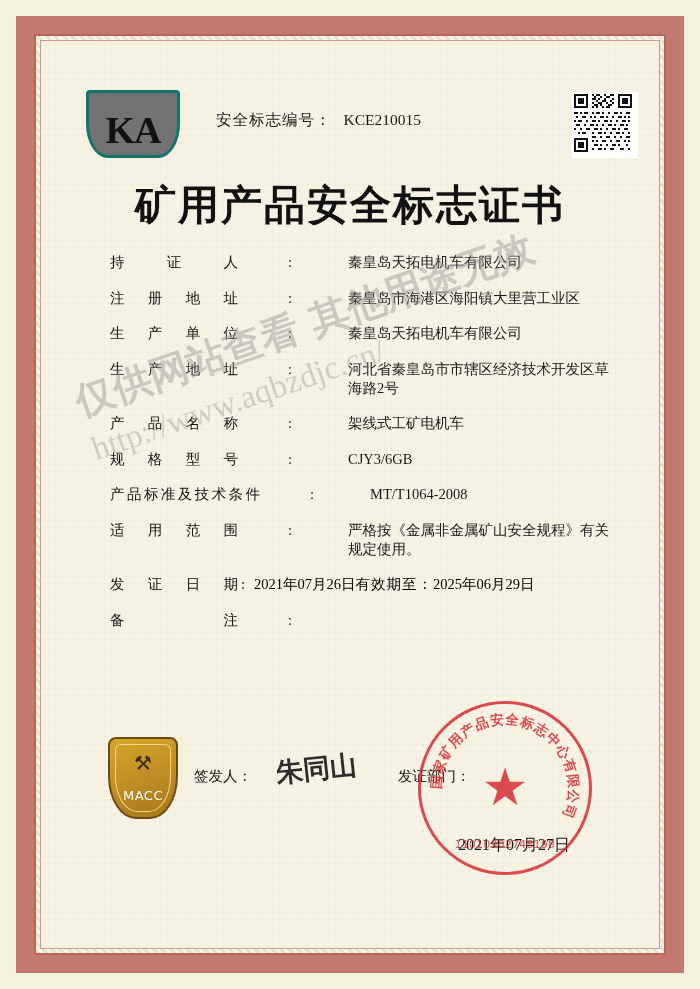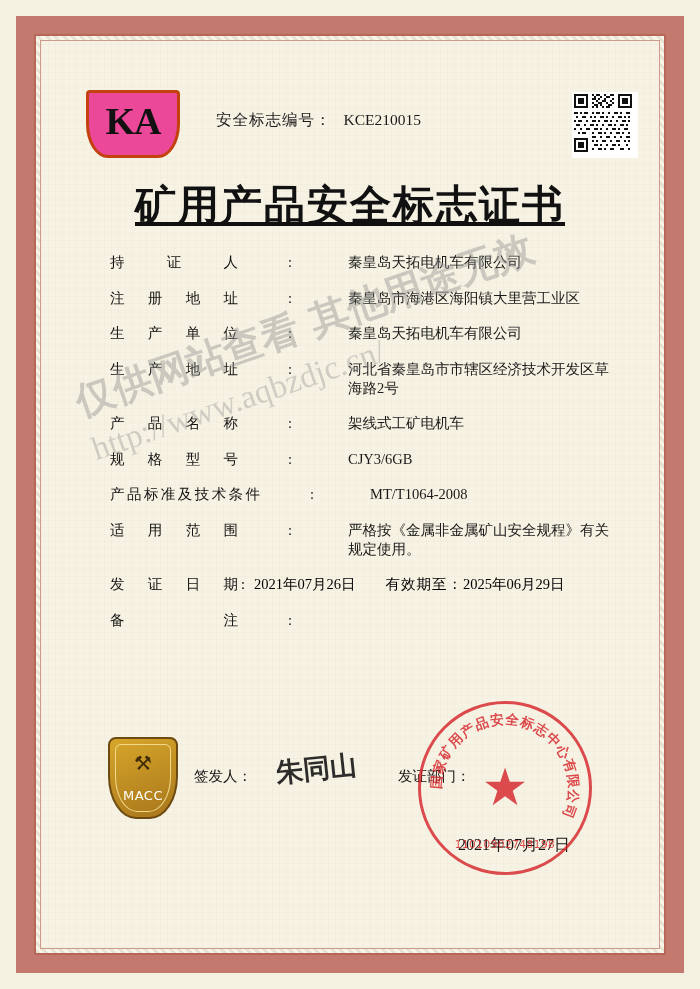--- a/index.html
+++ b/index.html
@@ -78,25 +78,25 @@
   .header {
     position: relative;
     height: 96px;
   }
   .ka-logo {
     position: absolute;
     left: 38px;
     top: 42px;
     width: 88px;
     height: 62px;
-    background: #ec4899;
-    border: 3px solid #c2410c;
+    background: #737373;
+    border: 3px solid #0f766e;
     border-radius: 4px 4px 22px 22px / 4px 4px 34px 34px;
     display: flex;
-    align-items: center;
+    align-items: flex-end;
     justify-content: center;
   }
   .ka-logo span {
     font-family: "Liberation Serif", serif;
     font-weight: bold;
     font-size: 38px;
     color: #111;
     letter-spacing: -1px;
     line-height: 1;
     padding-bottom: 6px;
@@ -128,21 +128,20 @@
     position: absolute;
     top: 130px;
     left: 0;
     right: 0;
     text-align: center;
     font-size: 41px;
     font-weight: bold;
     letter-spacing: 2px;
     color: #111;
     font-family: "DejaVu Sans", sans-serif;
-    text-decoration: underline;
   }
 
   
   .fields {
     position: absolute;
     top: 205px;
     left: 62px;
     right: 30px;
   }
   .field-row {
@@ -177,21 +176,21 @@
   }
 
   .date-row {
     display: flex;
     align-items: baseline;
     margin-bottom: 16.5px;
     font-size: 14.5px;
   }
   .date-row .field-label { width: 128px; flex: 0 0 128px; }
   .date-val { padding-left: 6px; }
-  .date-label2 { margin-left: 30px; letter-spacing: 1px; }
+  .date-label2 { letter-spacing: 1px; }
   .date-val2 { margin-left: 0; }
 
   
   .remark {
     position: absolute;
     top: 415px;
     left: 62px;
     right: 34px;
     font-size: 13.3px;
     line-height: 1.85;

